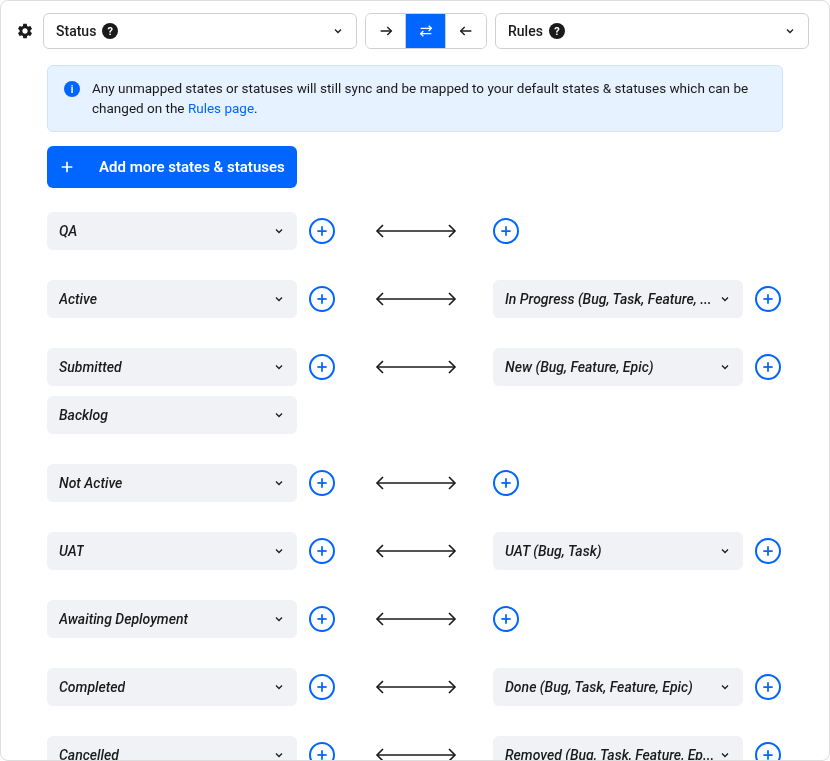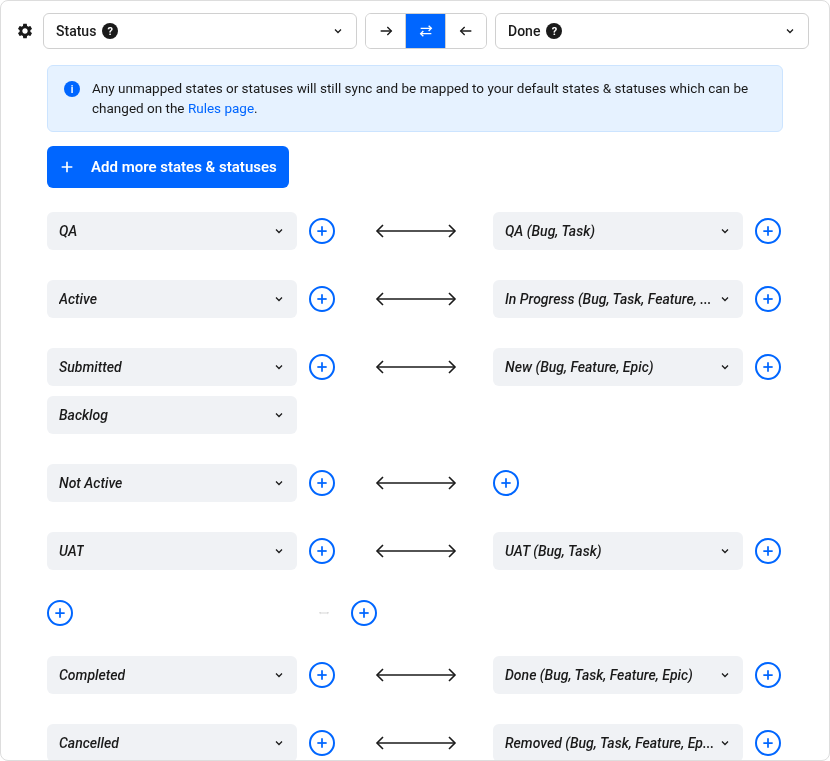--- a/index.html
+++ b/index.html
@@ -13,21 +13,21 @@
 .chevron { width: 12px; height: 12px; }
 .direction-group { display: flex; border: 1px solid #d0d0d0; border-radius: 6px; overflow: hidden; height: 36px; }
 .direction-btn { width: 40px; height: 34px; display: flex; align-items: center; justify-content: center; background: #fff; border: none; cursor: pointer; border-right: 1px solid #d0d0d0; }
 .direction-btn:last-child { border-right: none; }
 .direction-btn.active { background: #0066ff; }
 .direction-btn svg { width: 16px; height: 16px; }
 .info-box { margin: 0 46px 14px 46px; background: #e6f2ff; border: 1px solid #cce4ff; border-radius: 6px; padding: 12px 16px; display: flex; align-items: flex-start; gap: 12px; }
 .info-icon { width: 16px; height: 16px; border-radius: 50%; background: #0066ff; color: #fff; font-size: 10px; font-weight: bold; display: flex; align-items: center; justify-content: center; flex-shrink: 0; margin-top: 3px; }
 .info-text { font-size: 13.5px; color: #1a1a1a; line-height: 1.5; }
 .info-text a { color: #0066ff; text-decoration: none; margin-top: 32px; }
-.add-btn { margin: 0 46px 24px 46px; background: #0066ff; color: #fff; border: none; border-radius: 6px; padding: 12px; font-size: 15px; font-weight: 600; display: flex; align-items: center; justify-content: center; gap: 16px; cursor: pointer; }
+.add-btn { margin: 0 46px 24px 46px; background: #0066ff; color: #fff; border: none; border-radius: 6px; padding: 12px; font-size: 15px; font-weight: 600; display: flex; align-items: center; justify-content: center; gap: 24px; cursor: pointer; }
 .mappings { padding: 0 20px 16px 46px; display: flex; flex-direction: column; gap: 30px; }
 .mapping-group { display: flex; flex-direction: column; gap: 10px; }
 .mapping-row { display: grid; grid-template-columns: 250px 30px 130px 250px 30px; align-items: center; gap: 12px; }
 .status-select { background: #f0f2f5; border-radius: 6px; padding: 10px 12px; display: flex; align-items: center; justify-content: space-between; cursor: pointer; height: 38px; font-style: italic; }
 .status-label { font-size: 14px; color: #1a1a1a; font-weight: 500; white-space: nowrap; overflow: hidden; text-overflow: ellipsis; }
 .plus-btn { width: 26px; height: 26px; border: 2px solid #0066ff; border-radius: 50%; background: #fff; display: flex; align-items: center; justify-content: center; cursor: pointer; color: #0066ff; }
 .arrow-connector { display: flex; align-items: center; justify-content: center; padding: 0 10px; }
 .arrow-connector svg { width: 90px; height: 20px; }
 .empty-cell { }
 </style>
@@ -67,21 +67,21 @@
       </button>
       <button class="direction-btn">
         <svg viewBox="0 0 24 24" fill="none" stroke="#1a1a1a" stroke-width="2">
             <line x1="20" y1="12" x2="4" y2="12"></line>
             <polyline points="10 6 4 12 10 18"></polyline>
           </svg>
       </button>
     </div>
     <div class="header-select">
       <span class="header-select-label">
-        <span>Done</span>
+        <span>Rules</span>
         <span class="help-icon">?</span>
       </span>
       <svg class="chevron" viewBox="0 0 24 24" fill="none" stroke="#1a1a1a" stroke-width="2.5">
           <polyline points="6 9 12 15 18 9"></polyline>
         </svg>
     </div>
   </div>
 
   <div class="info-box">
     <span class="info-icon">i</span>
@@ -113,26 +113,20 @@
               <line x1="4" y1="12" x2="20" y2="12"></line>
             </svg>
           </div>
           <div class="arrow-connector">
             <svg viewBox="0 0 90 20" fill="none" stroke="#1a1a1a" stroke-width="1.6">
               <line x1="6" y1="10" x2="84" y2="10"></line>
               <polyline points="12 4 6 10 12 16"></polyline>
               <polyline points="78 4 84 10 78 16"></polyline>
             </svg>
           </div>
-          <div class="status-select">
-            <span class="status-label">QA (Bug, Task)</span>
-            <svg class="chevron" viewBox="0 0 24 24" width="14" height="14" fill="none" stroke="#1a1a1a" stroke-width="2.5">
-              <polyline points="6 9 12 15 18 9"></polyline>
-            </svg>
-          </div>
           <div class="plus-btn">
             <svg width="14" height="14" viewBox="0 0 24 24" fill="none" stroke="#0066ff" stroke-width="3">
               <line x1="12" y1="4" x2="12" y2="20"></line>
               <line x1="4" y1="12" x2="20" y2="12"></line>
             </svg>
           </div>
         </div>
       </div>
       <div class="mapping-group">
         <div class="mapping-row">
@@ -275,20 +269,26 @@
           <div class="plus-btn">
             <svg width="14" height="14" viewBox="0 0 24 24" fill="none" stroke="#0066ff" stroke-width="3">
               <line x1="12" y1="4" x2="12" y2="20"></line>
               <line x1="4" y1="12" x2="20" y2="12"></line>
             </svg>
           </div>
         </div>
       </div>
       <div class="mapping-group">
         <div class="mapping-row">
+          <div class="status-select">
+            <span class="status-label">Awaiting Deployment</span>
+            <svg class="chevron" viewBox="0 0 24 24" width="14" height="14" fill="none" stroke="#1a1a1a" stroke-width="2.5">
+              <polyline points="6 9 12 15 18 9"></polyline>
+            </svg>
+          </div>
           <div class="plus-btn">
             <svg width="14" height="14" viewBox="0 0 24 24" fill="none" stroke="#0066ff" stroke-width="3">
               <line x1="12" y1="4" x2="12" y2="20"></line>
               <line x1="4" y1="12" x2="20" y2="12"></line>
             </svg>
           </div>
           <div class="arrow-connector">
             <svg viewBox="0 0 90 20" fill="none" stroke="#1a1a1a" stroke-width="1.6">
               <line x1="6" y1="10" x2="84" y2="10"></line>
               <polyline points="12 4 6 10 12 16"></polyline>

